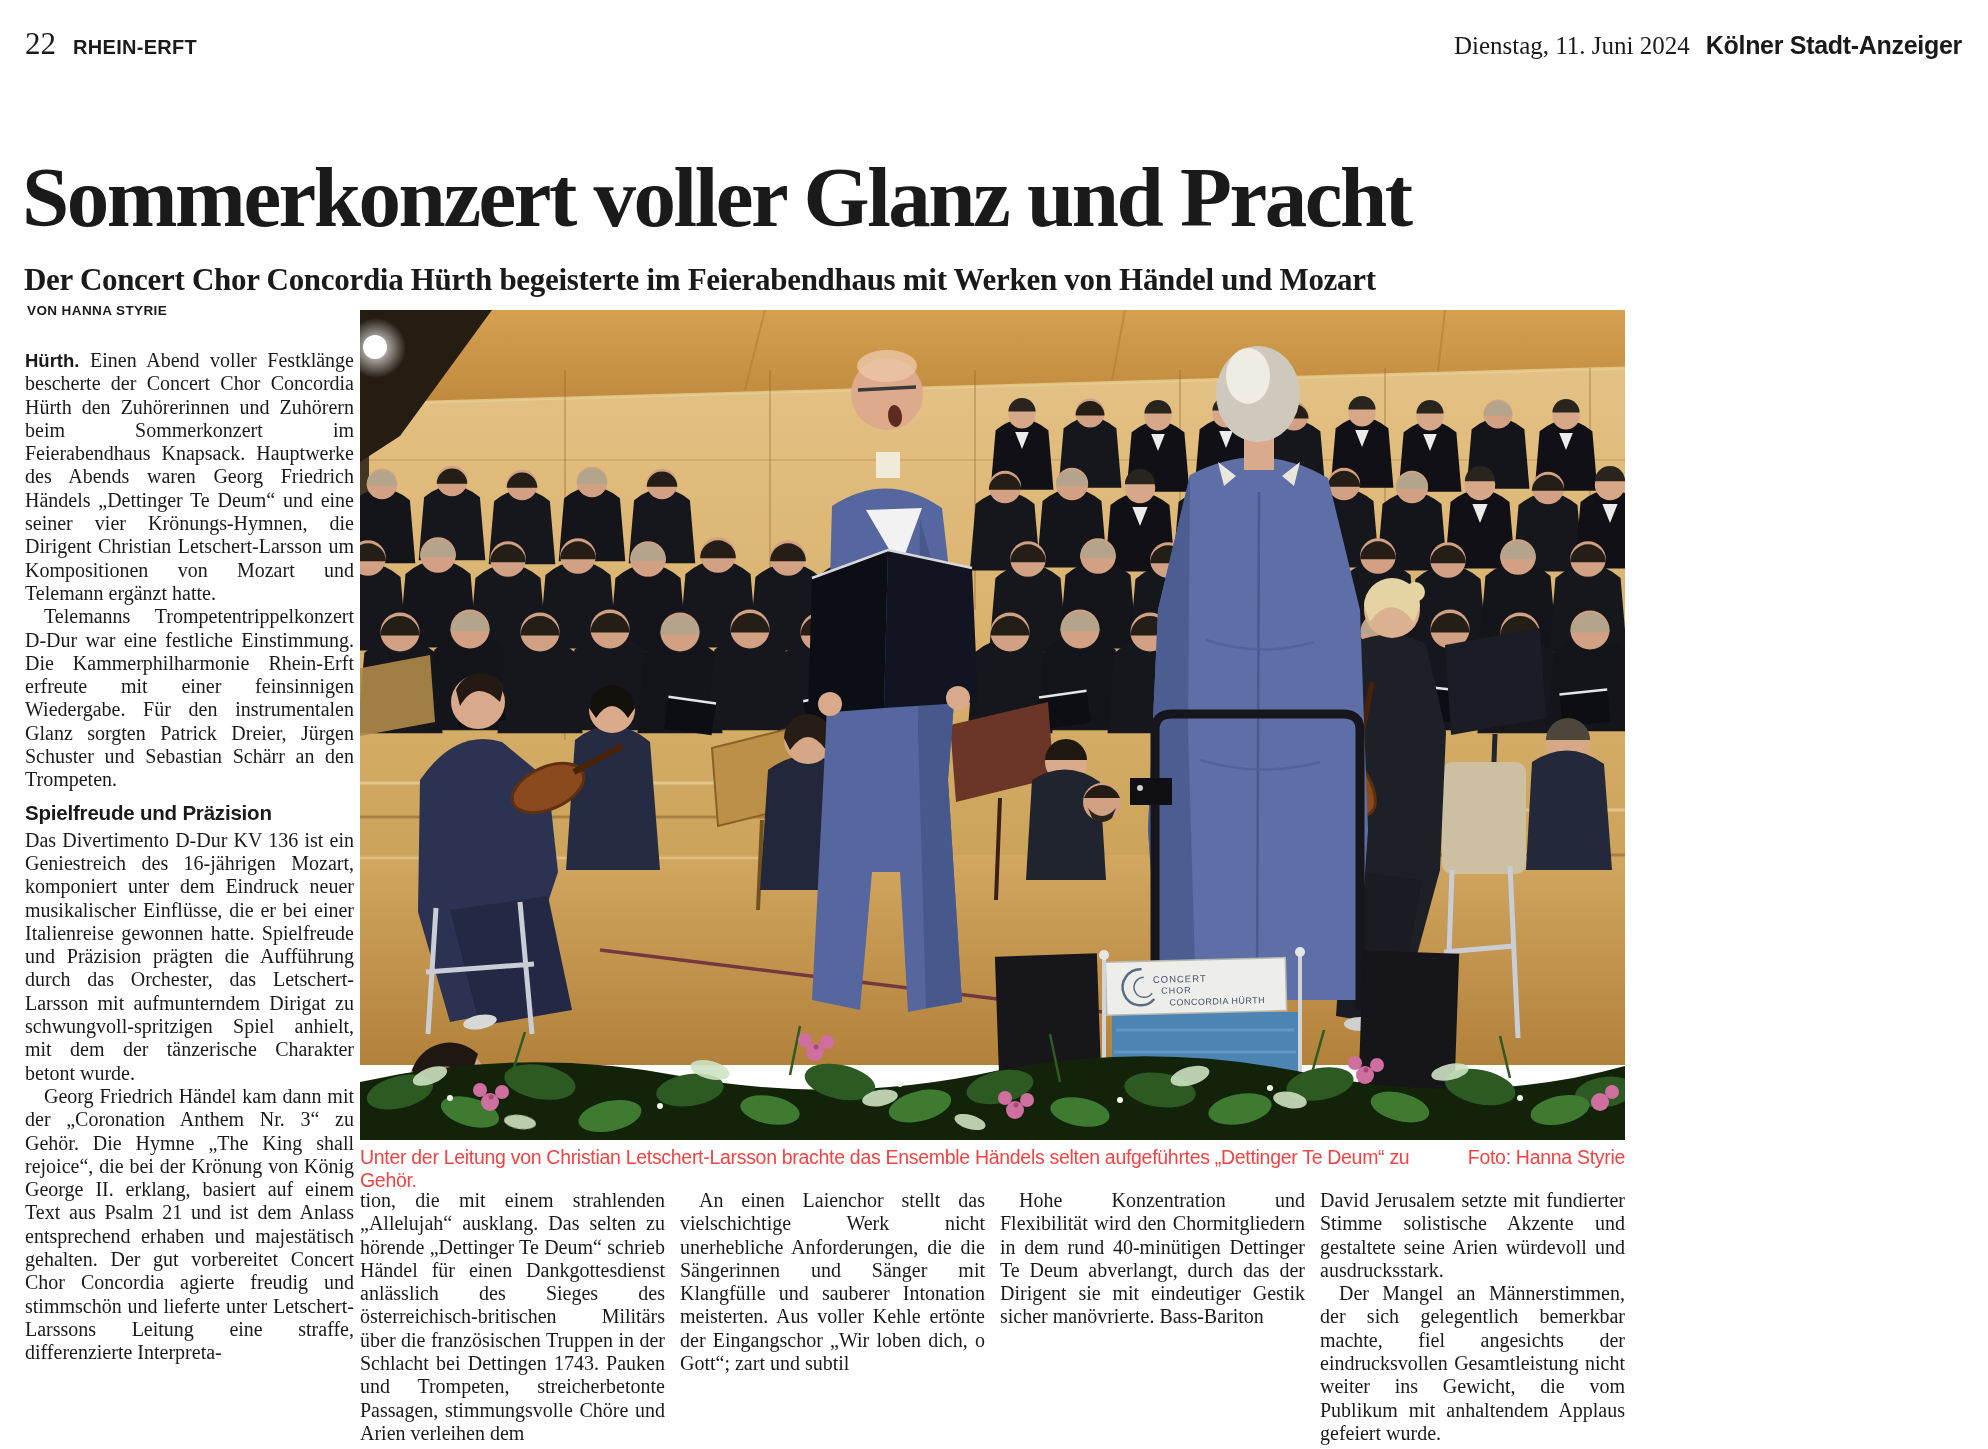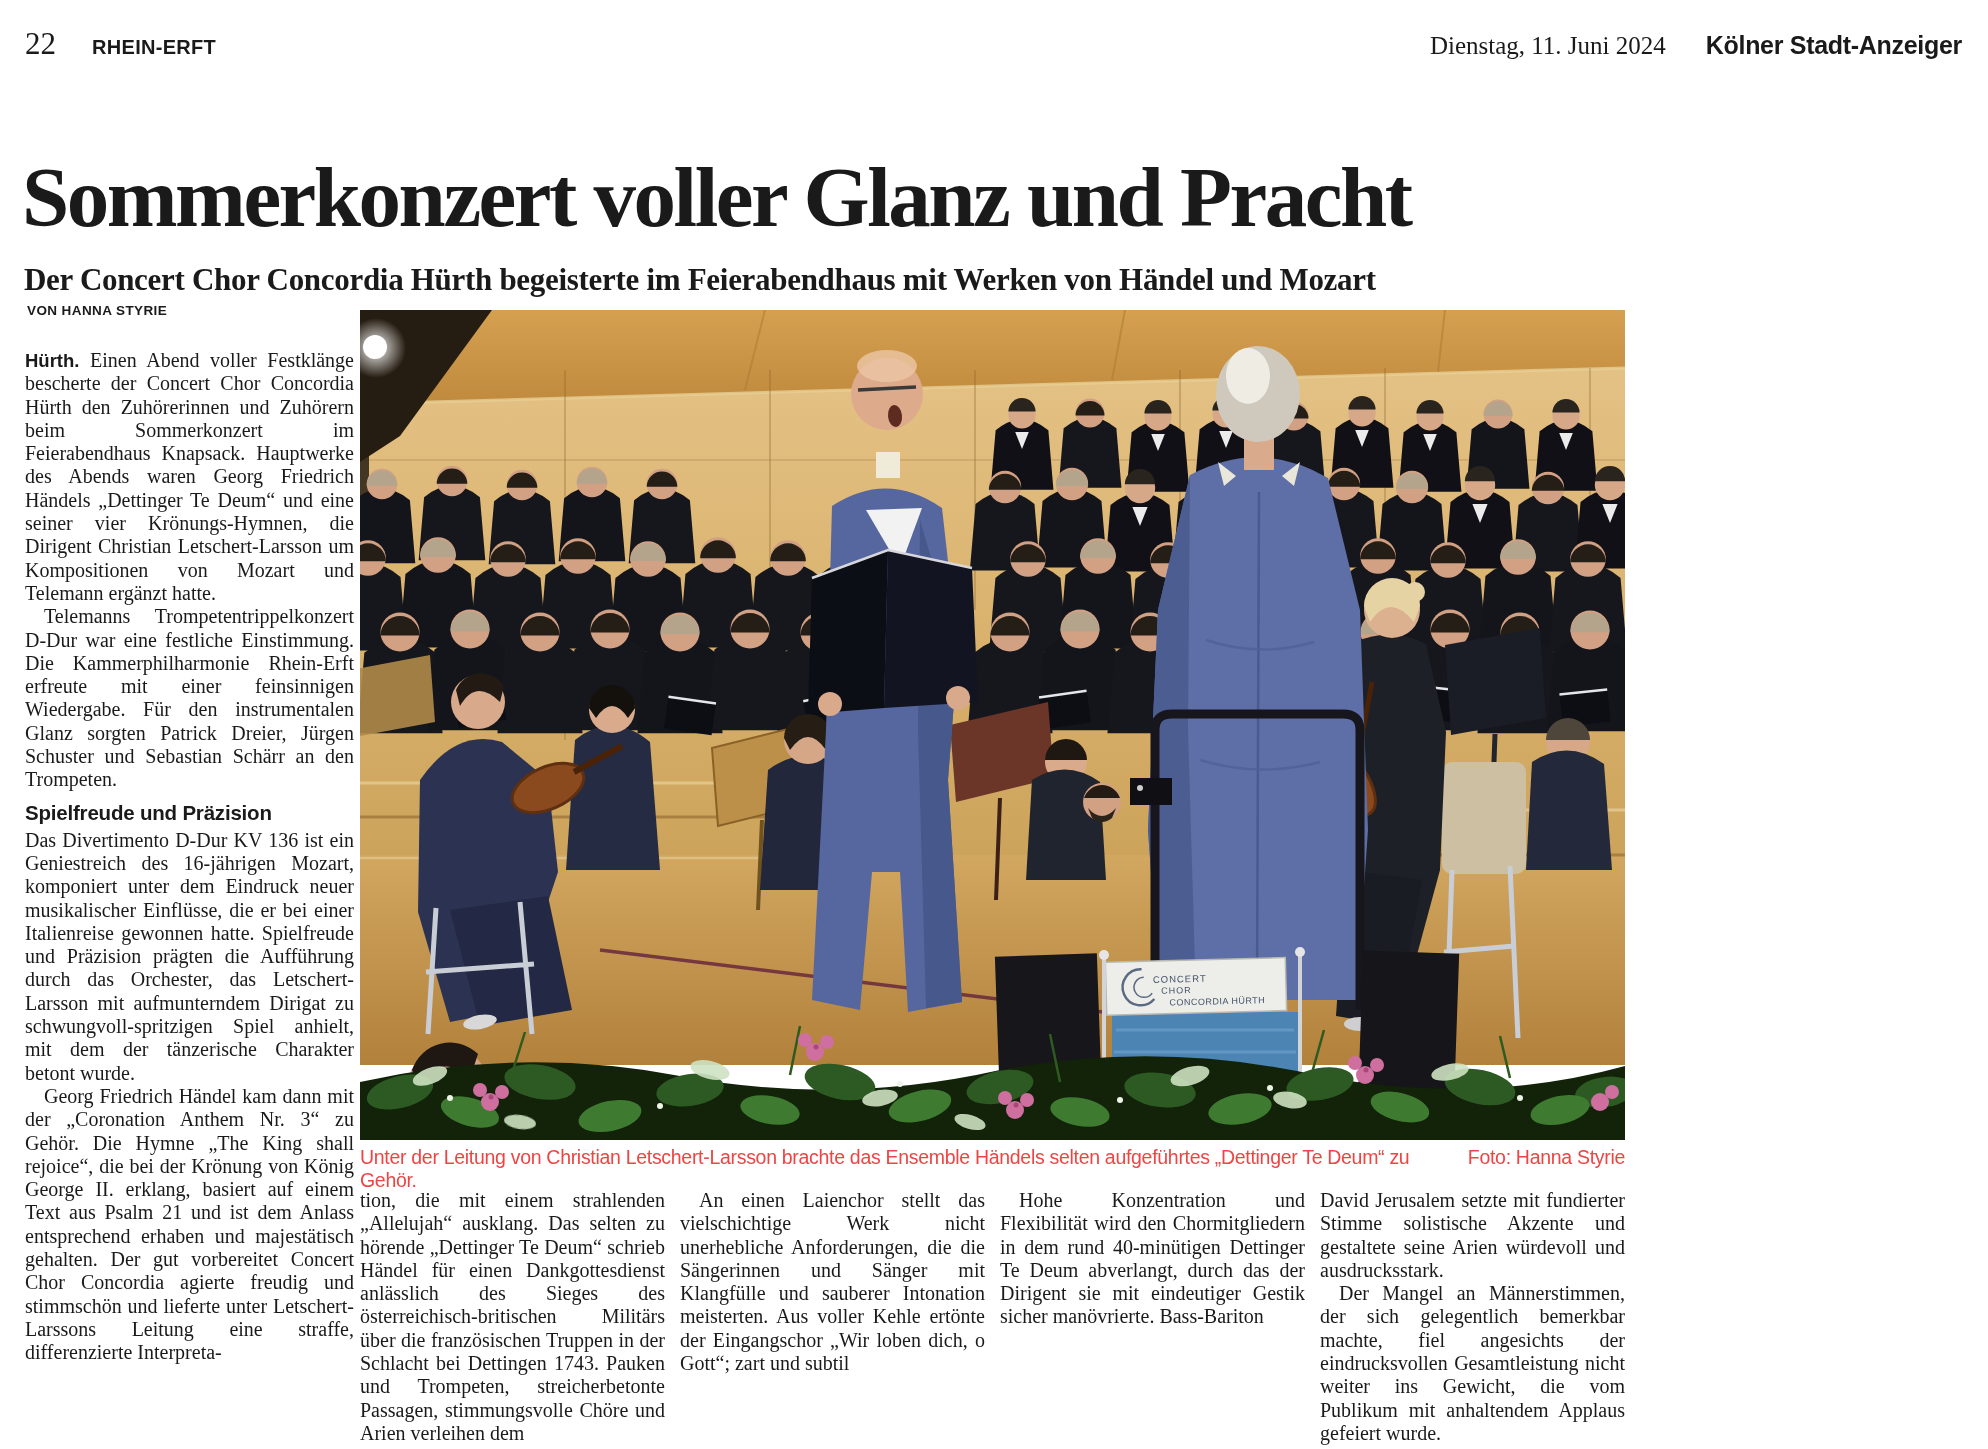--- a/index.html
+++ b/index.html
@@ -2,26 +2,26 @@
 <html lang="de"><head>
 <meta charset="utf-8">
 <style>
   html,body{margin:0;padding:0;background:#ffffff;}
   .page{position:relative;width:1988px;height:1449px;background:#ffffff;overflow:hidden;
         font-family:"Liberation Serif",serif;color:#1a1a1a;}
 
   
   .pageheader{position:absolute;top:26px;left:25px;right:26px;display:flex;
               justify-content:space-between;align-items:baseline;}
-  .ph-left{display:flex;gap:36px;align-items:baseline;}
+  .ph-left{display:flex;gap:17px;align-items:baseline;}
   .ph-num{font-size:31px;font-family:"Liberation Serif",serif;}
   .ph-section{font-family:"Liberation Sans",sans-serif;font-weight:700;font-size:20px;letter-spacing:.3px;}
   .ph-right{display:flex;gap:16px;align-items:baseline;}
   .ph-date{font-size:25px;font-family:"Liberation Serif",serif;}
-  .ph-paper{font-family:"Liberation Sans",sans-serif;font-weight:700;font-size:25px;letter-spacing:-.3px;margin-left:24px;}
+  .ph-paper{font-family:"Liberation Sans",sans-serif;font-weight:700;font-size:25px;letter-spacing:-.3px;}
 
   
   .headline{position:absolute;left:22px;top:96px;width:1520px;
             font-family:"Liberation Serif",serif;font-weight:700;font-size:85px;
             letter-spacing:-2.5px;line-height:1.04;white-space:nowrap;}
   .subheadline{position:absolute;left:24px;top:236px;width:1560px;
                font-size:31px;letter-spacing:-.3px;white-space:nowrap;}
   .byline{position:absolute;left:27px;top:303px;font-family:"Liberation Sans",sans-serif;
           font-weight:700;font-size:13.5px;letter-spacing:.4px;}
 

